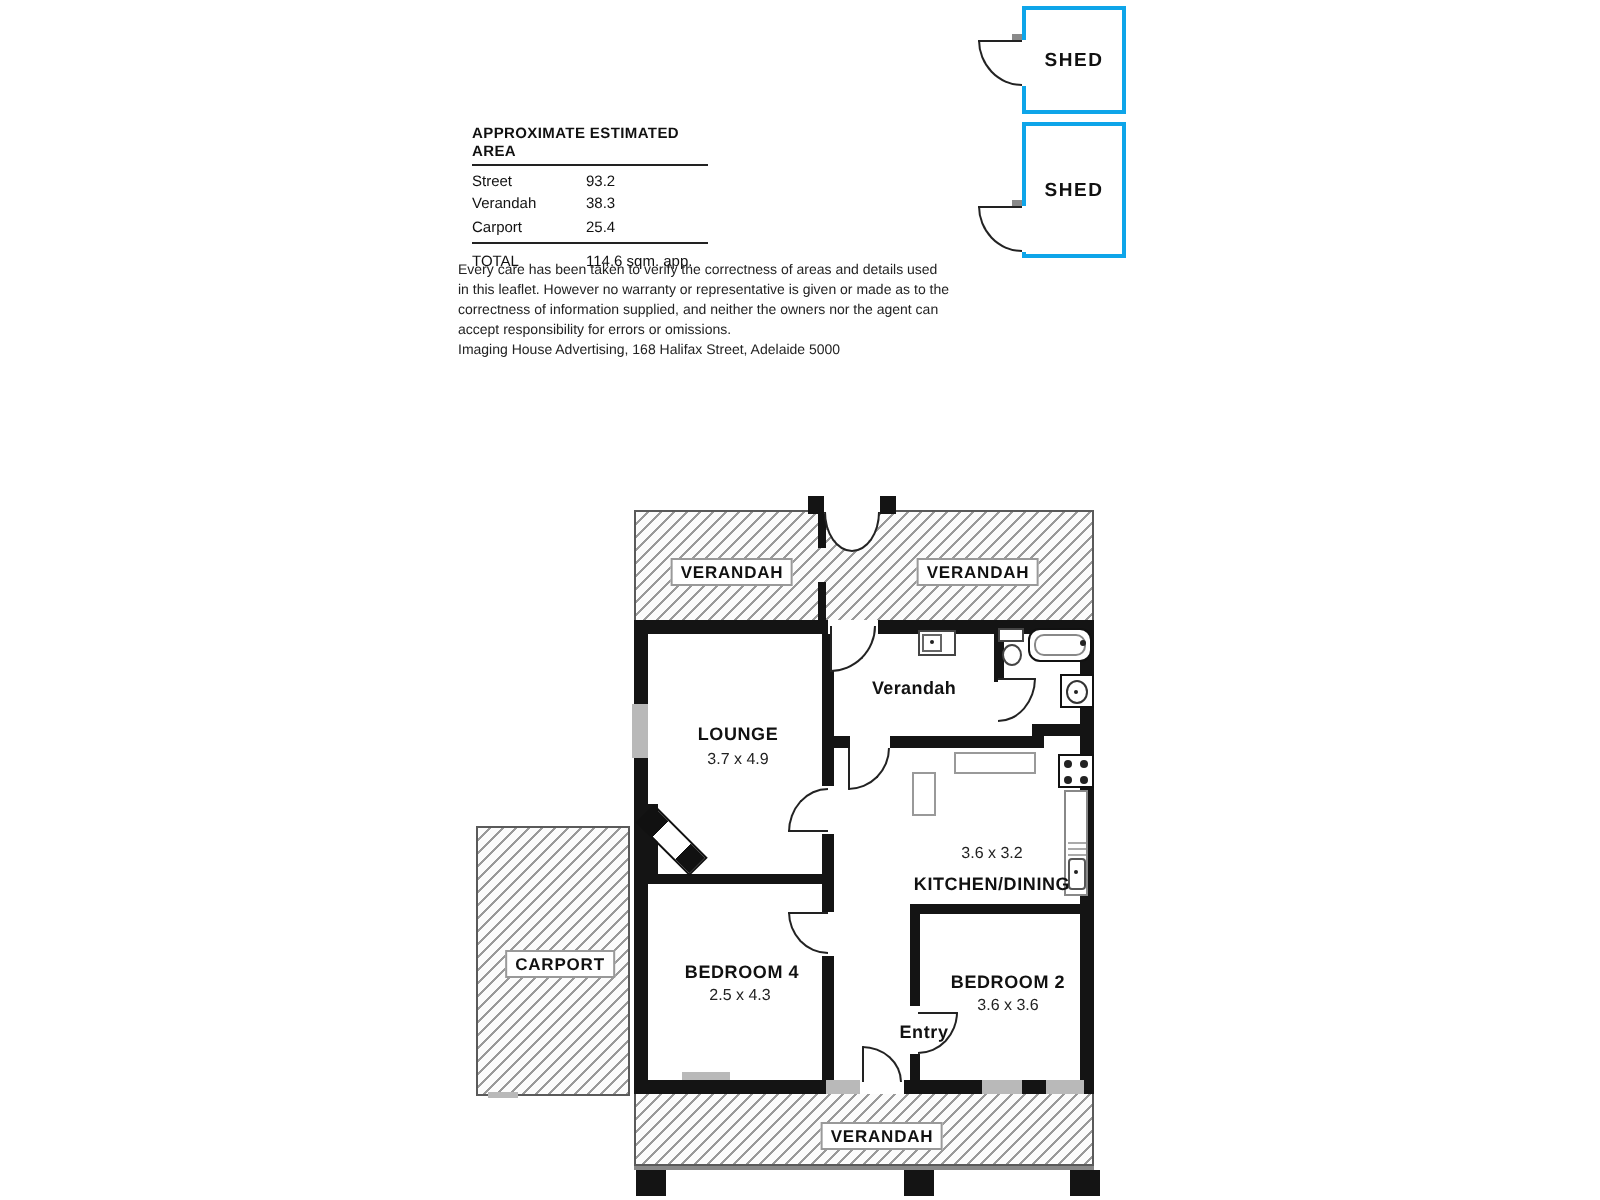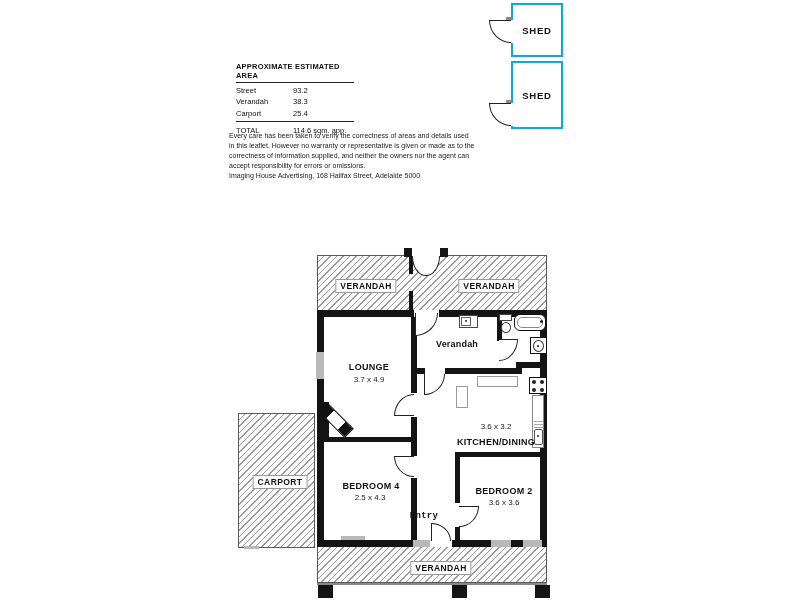--- a/index.html
+++ b/index.html
@@ -180,15 +180,15 @@
 
   <div class="rlabel" style="left:496px;top:397px;margin-top:40px;">KITCHEN/DINING</div>
   <div class="dims" style="left:496px;top:422px;">3.6 x 3.2</div>
 
   <div class="rlabel" style="left:371px;top:481px;">BEDROOM 4</div>
   <div class="dims" style="left:370px;top:493px;">2.5 x 4.3</div>
 
   <div class="rlabel" style="left:504px;top:486px;">BEDROOM 2</div>
   <div class="dims" style="left:504px;top:498px;">3.6 x 3.6</div>
 
-  <div class="rlabel" style="left:424px;top:511px;font-family:Liberation Mono, monospace;">Entry</div>
+  <div class="rlabel" style="left:462px;top:511px;">Entry</div>
 
 </div>
 
 </body></html>

